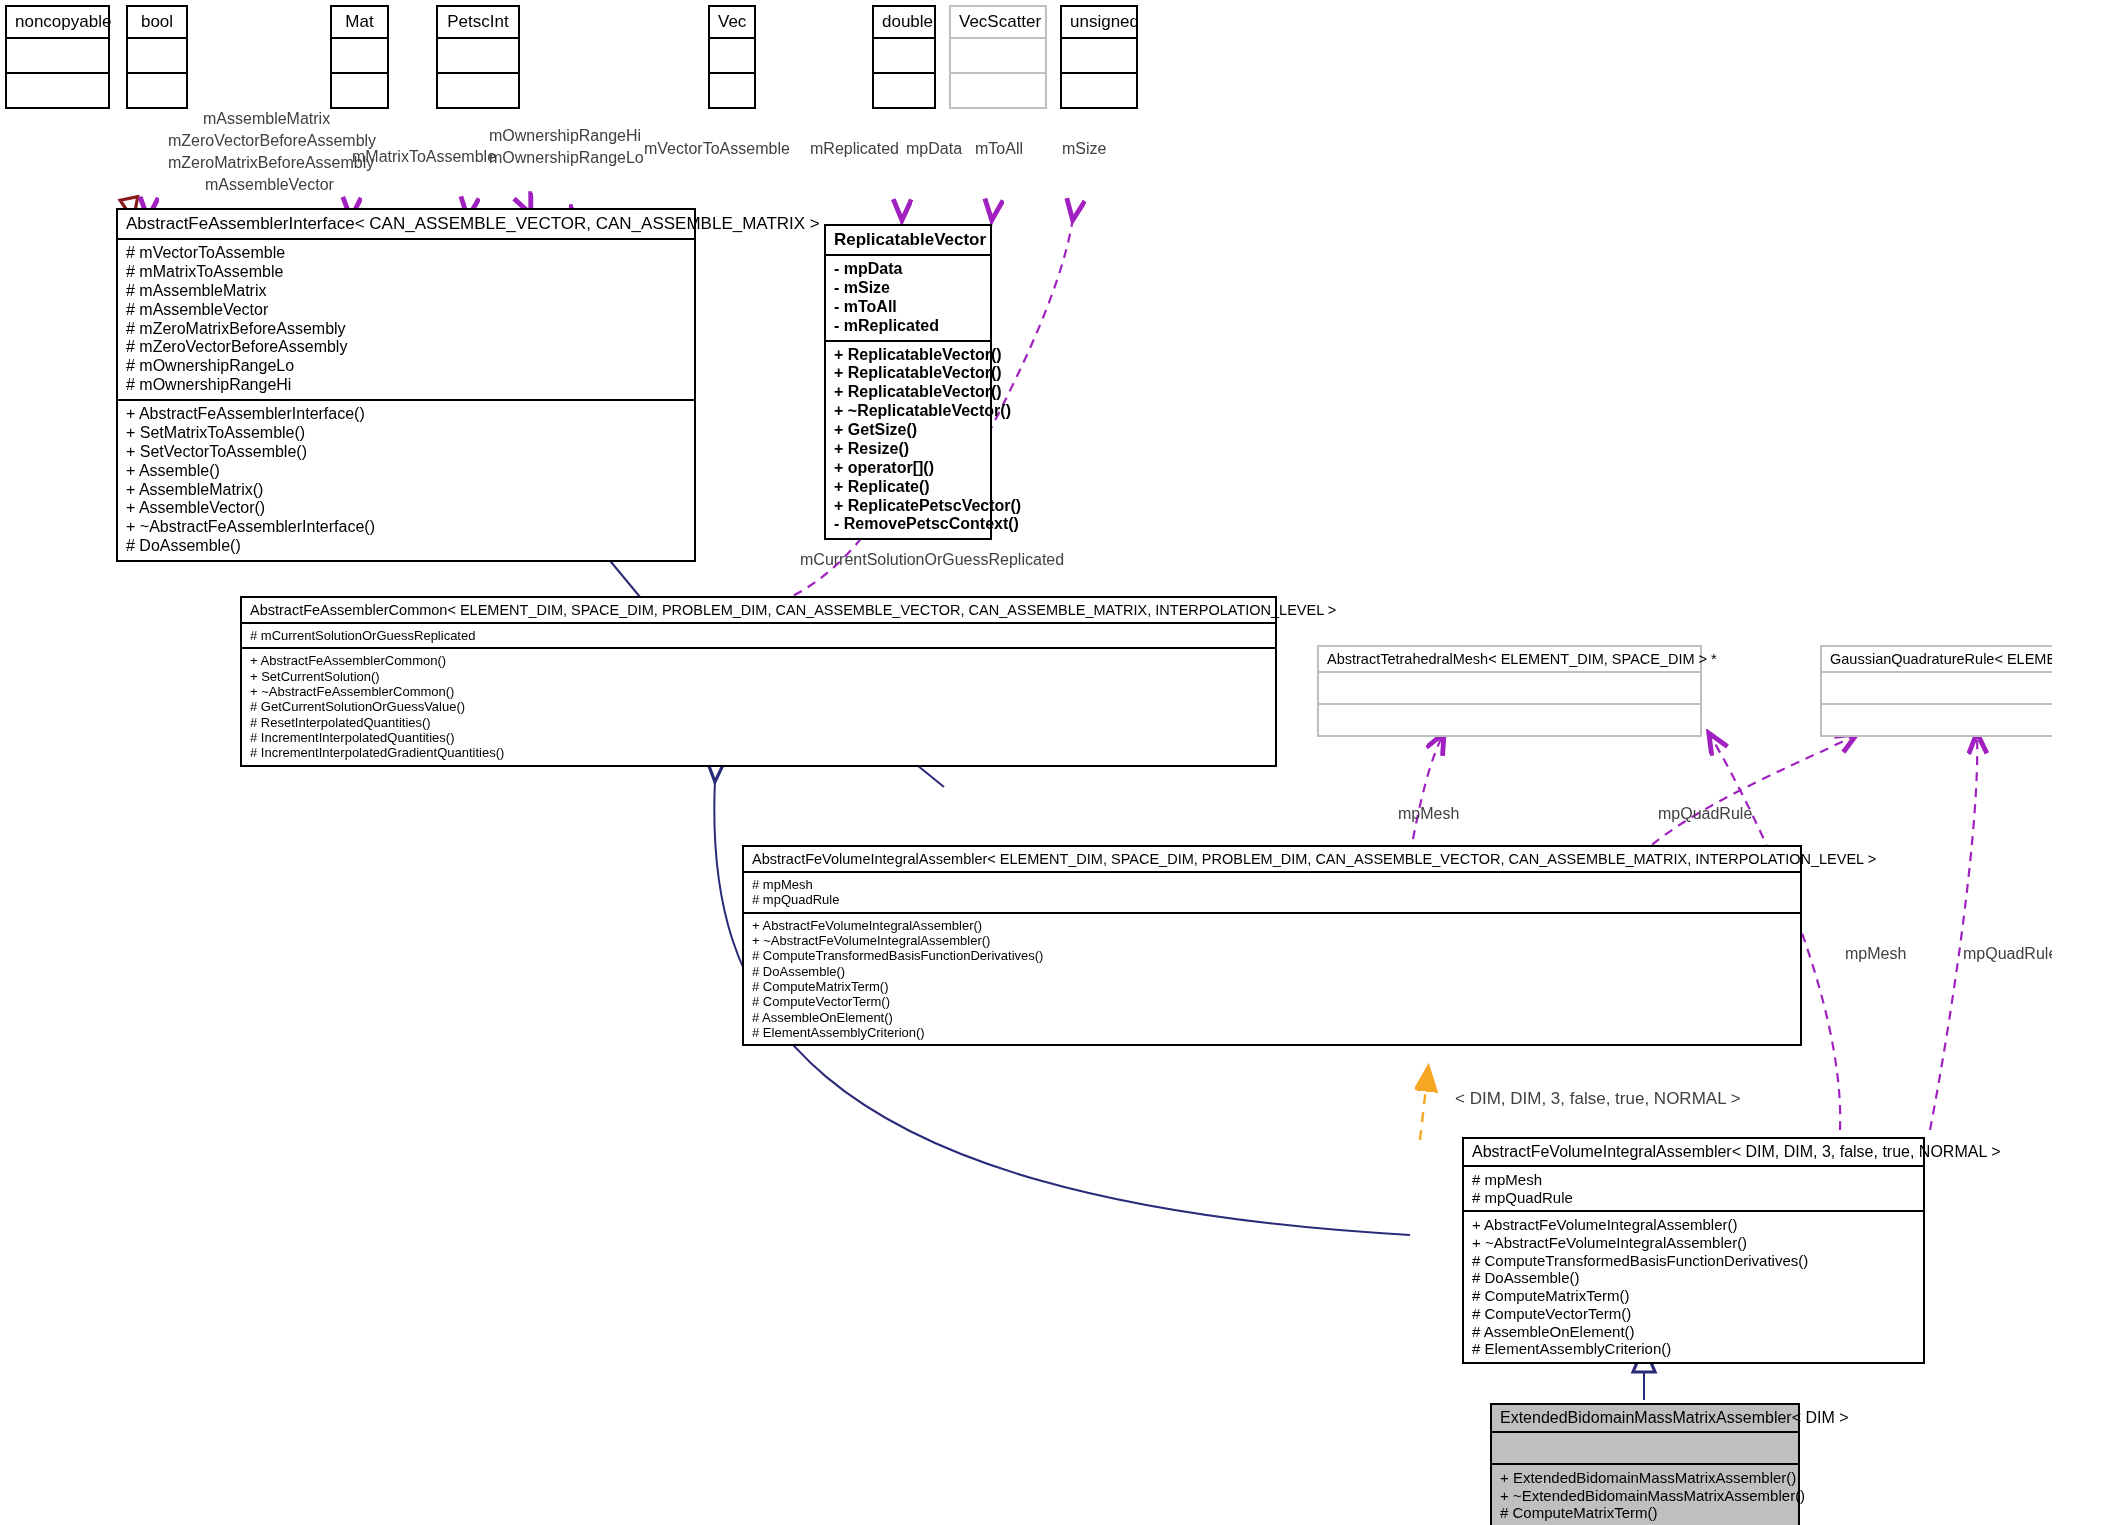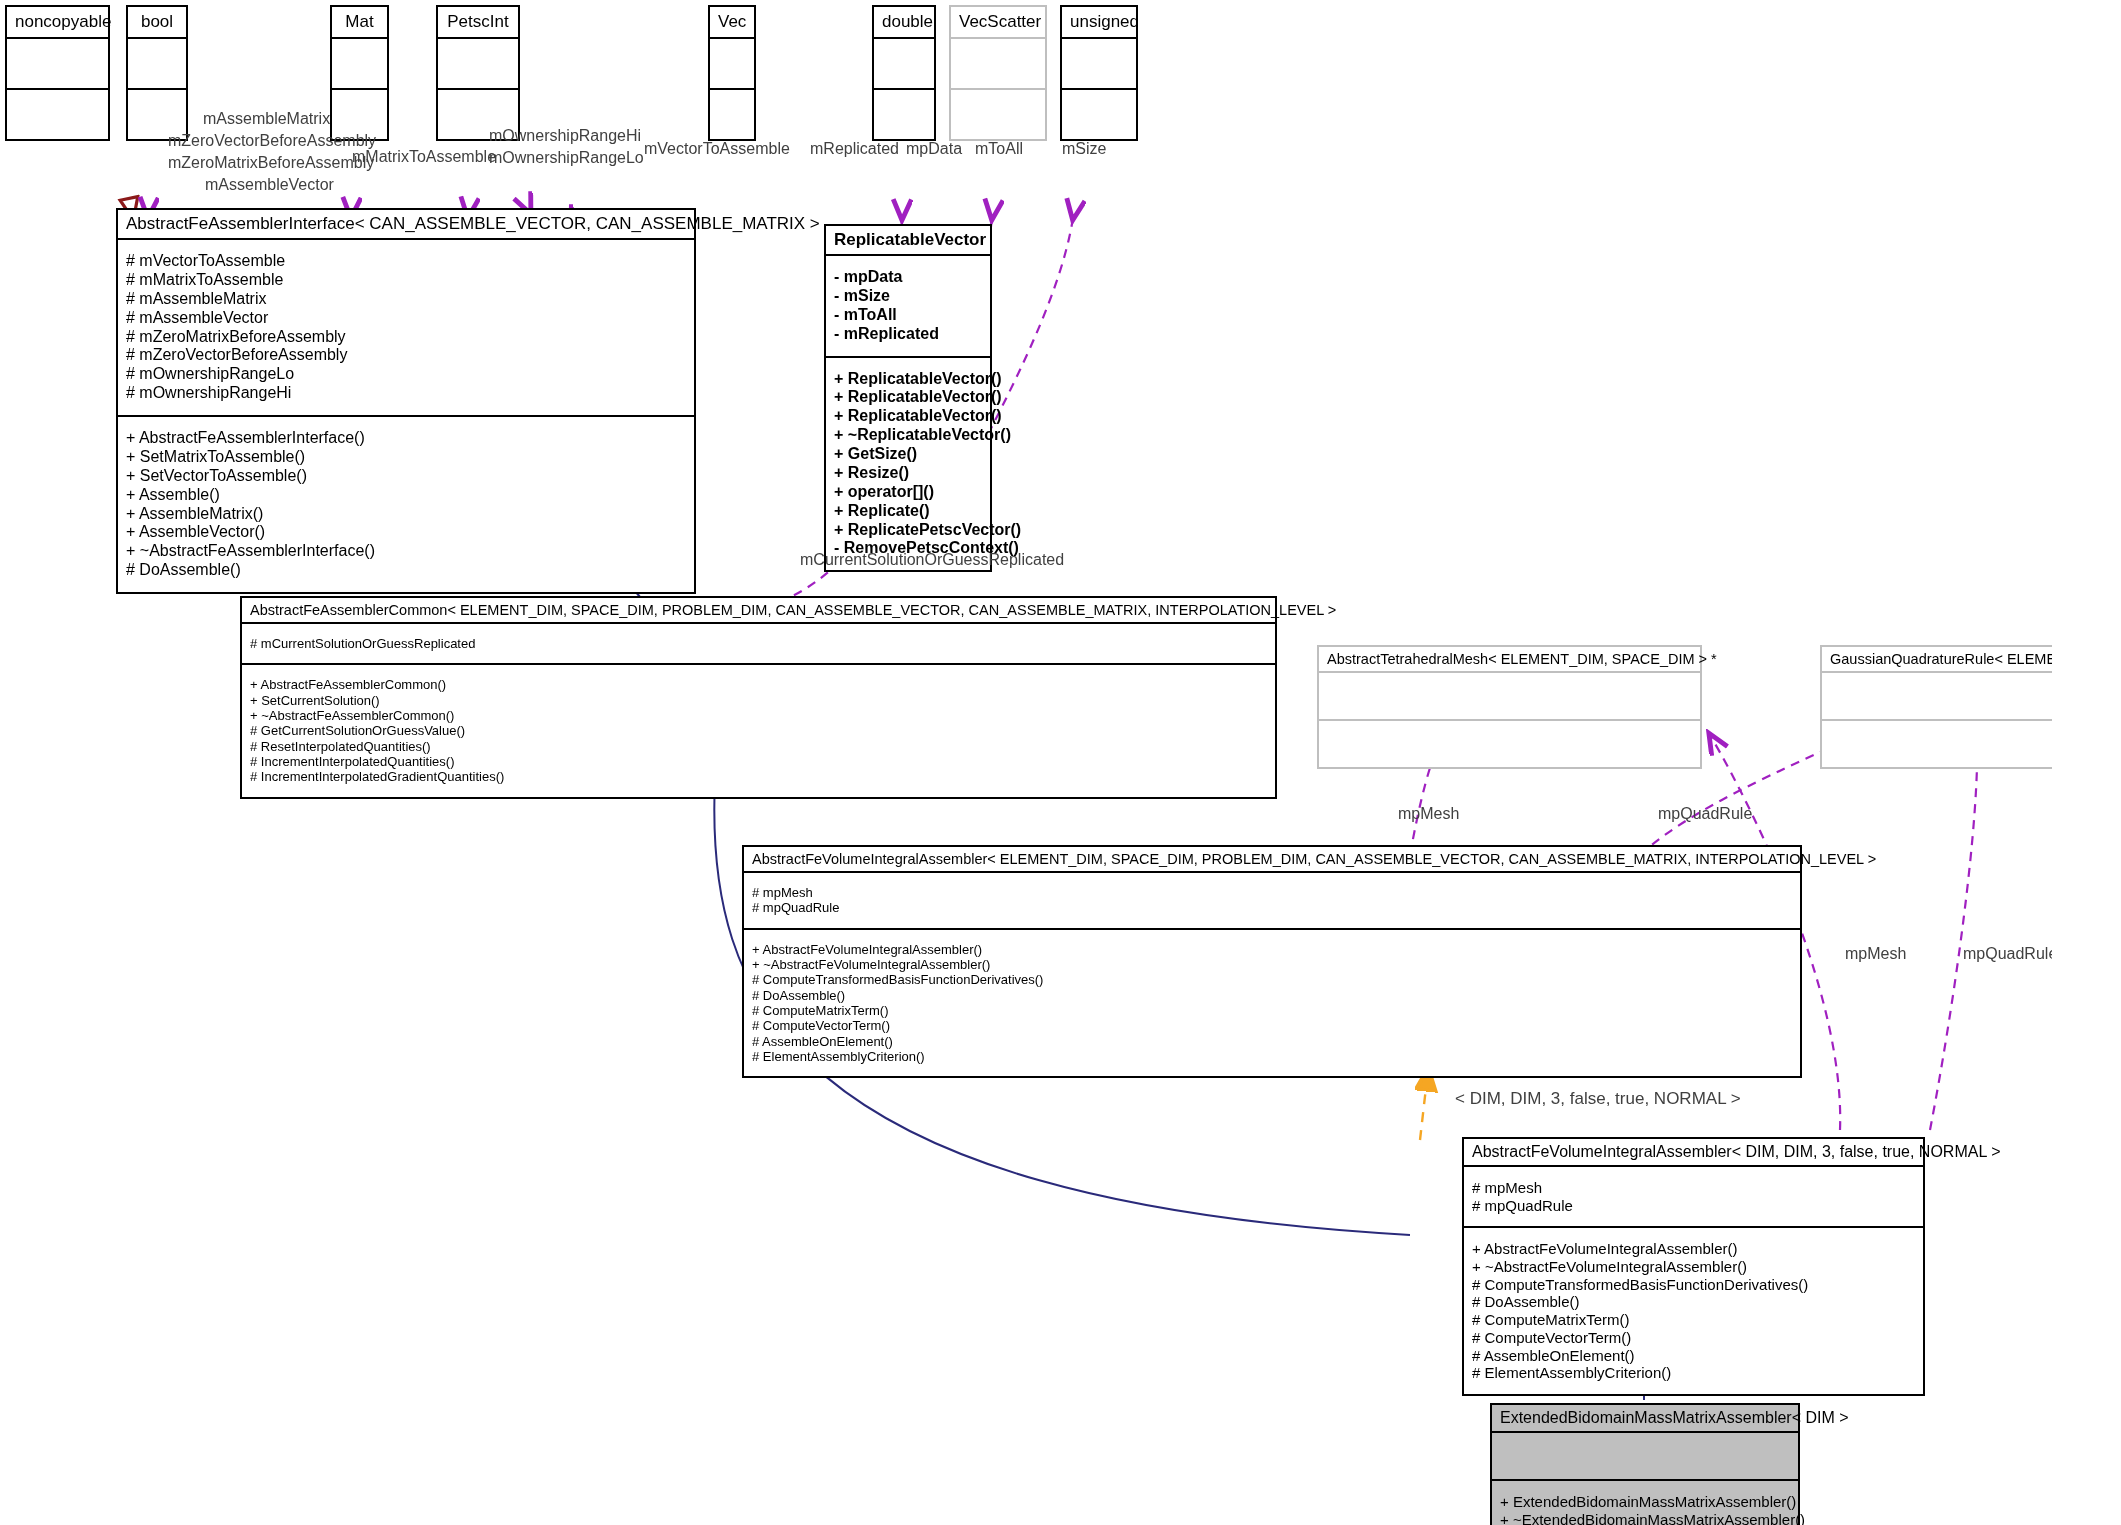--- a/index.html
+++ b/index.html
@@ -6,21 +6,21 @@
   body{font-family:"Liberation Sans","DejaVu Sans",sans-serif;}
   #canvas{position:relative;width:2052px;height:1525px;background:#ffffff;overflow:hidden;}
   svg.edges{position:absolute;left:0;top:0;width:2121px;height:1525px;pointer-events:none;}
 
   .uml{position:absolute;box-sizing:border-box;background:#ffffff;border:2px solid #000000;}
   .uml.gray-border{border:2px solid #bfbfbf;}
   .uml.filled{background:#bfbfbf;}
   .uml .title{text-align:center;padding:4px 8px;white-space:nowrap;}
   .uml .sep{border-top:2px solid #000000;}
   .uml.gray-border .sep{border-top:2px solid #bfbfbf;}
-  .uml .compart{padding:12px 8px;}
+  .uml .compart{padding:4px 8px;}
   .uml .row{white-space:nowrap;line-height:1.18;}
   .uml .empty{height:22px;}
 
   .small-box .title{font-size:17px;padding:5px 8px;}
   .small-box .empty{height:25px;}
 
   .edge-label{position:absolute;font-size:16px;color:#404040;white-space:nowrap;}
   .f17{font-size:17px;}
   .f16{font-size:16px;}
   .f15{font-size:15px;}

